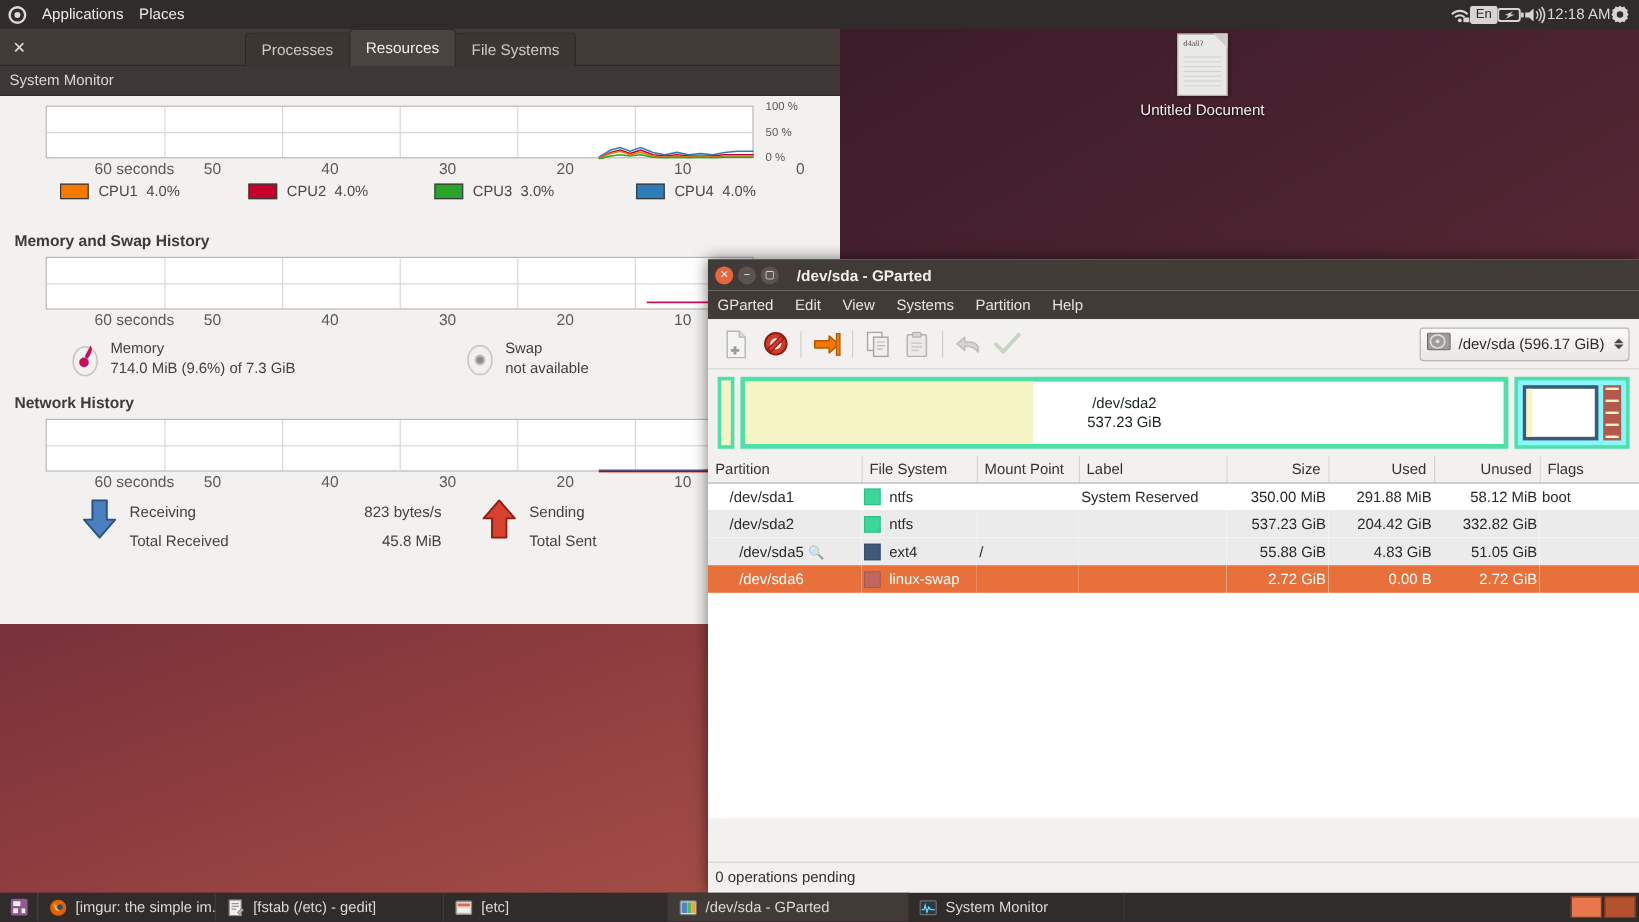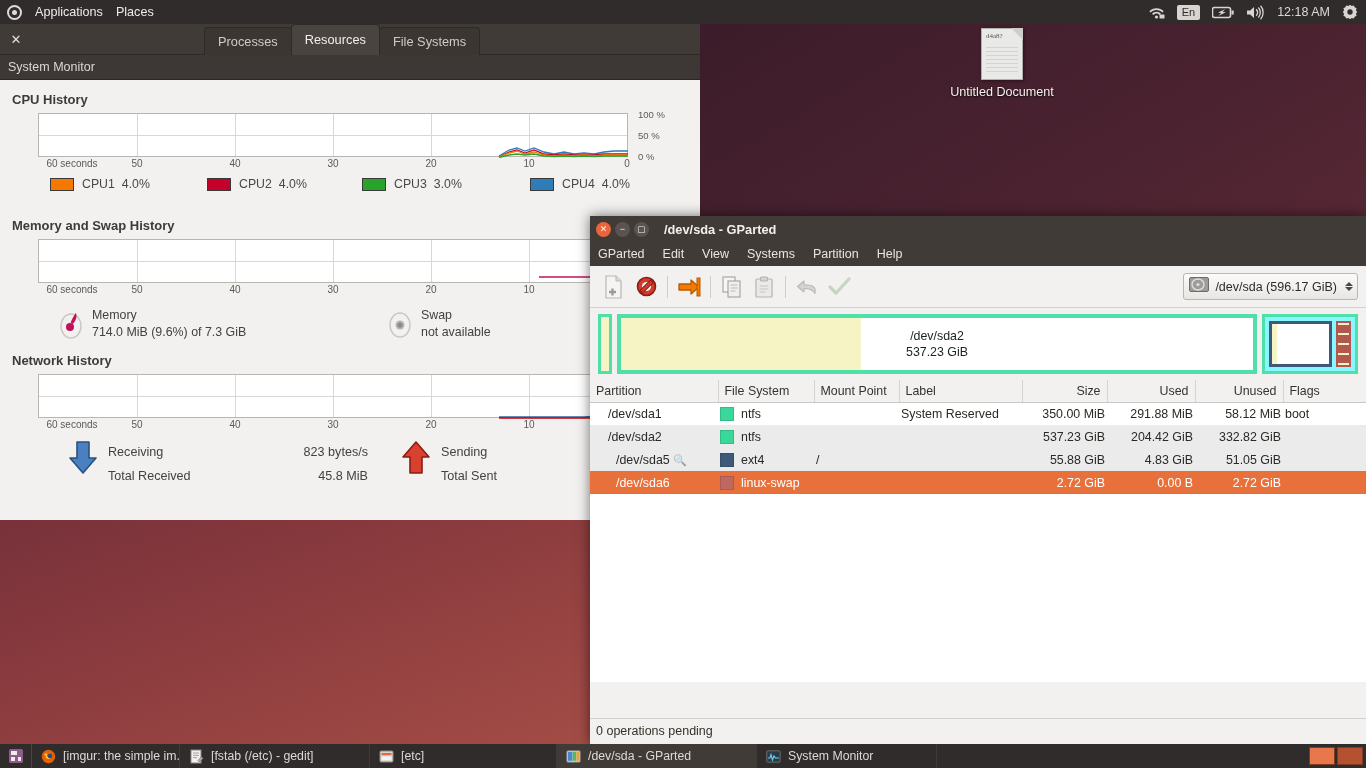--- a/index.html
+++ b/index.html
@@ -27,21 +27,21 @@
     background: #2f2c2b; display: flex; align-items: center;
     color: #e6e2e0; font-size: 12.5px;
   }
   .tp-left { display: flex; align-items: center; gap: 13px; padding-left: 7px; }
   .tp-ubuntu { width: 15px; height: 15px; border-radius: 50%;
     border: 2px solid #dedad8; position: relative; }
   .tp-ubuntu::after { content: ""; position: absolute; left: 3px; top: 3px;
     width: 5px; height: 5px; border-radius: 50%; background: #dedad8; }
   .tp-item { color: #eeeae8; font-size: 12.6px; cursor: default; }
   .tp-right { margin-left: auto; display: flex; align-items: center;
-    gap: 12px; padding-right: 8px; }
+    padding-right: 8px; }
   .ti { display: inline-flex; align-items: center; justify-content: center;
     color: #dad6d4; }
   .kbd-box { background: #d8d4d2; color: #2f2c2b; font-size: 11px;
     padding: 1px 5px; border-radius: 2px; line-height: 13px; }
   .clock { color: #ddd9d7; font-size: 12.5px; }
 
   
   .sysmon { position: absolute; left: 0; top: 24px; width: 700px; height: 496px; }
   .sm-titlebar { position: relative; height: 31px; background: #413b38;
     border-bottom: 1px solid #2e2a28; }
@@ -67,22 +67,22 @@
   .graph-wrap { position: relative; margin: 0 0 0 38px; }
   .graph {
     position: relative; width: 590px; height: 44px;
     background: #ffffff; border: 1px solid #b8b6b3; }
   .graph .vline { position: absolute; top: 0; bottom: 0; width: 1px;
     background: #d9d7d4; }
   .graph .hline { position: absolute; left: 0; right: 0; height: 1px;
     background: #d9d7d4; }
   .graph svg { position: absolute; left: 0; top: 0; }
   .xaxis { position: relative; height: 16px; width: 629px; }
-  .xaxis span { position: absolute; top: 1px; font-size: 10px; color: #5c5a57;
-    transform: translateX(-50%); white-space: nowrap; }
+  .xaxis span { position: absolute; top: 1px; font-size: 13px; color: #5c5a57;
+    transform: translateX(-50%); white-space: nowrap; margin-left: 40px; }
   .yaxis { position: absolute; left: 600px; top: -4px; width: 46px; }
   .yaxis span { position: absolute; font-size: 9.5px; color: #5c5a57; }
 
   .legend { display: flex; margin: 4px 0 15px 50px; }
   .lg-item { display: flex; align-items: center; font-size: 12.3px;
     color: #4a4846; }
   .lg-sw { width: 24px; height: 13px; border: 1px solid #3a3a3a;
     margin-right: 8px; }
   .lg-name { margin-right: 7px; }
 
@@ -269,21 +269,20 @@
         <div class="sm-tab">Processes</div>
         <div class="sm-tab active">Resources</div>
         <div class="sm-tab">File Systems</div>
       </div>
     </div>
 
     <div class="sm-subbar">System Monitor</div>
 
     <div class="sm-body">
 
-      <div class="sec-title">CPU History</div>
       <div class="graph-wrap">
         <div class="graph">
           <div class="vline" style="left:98px"></div>
             <div class="vline" style="left:196px"></div>
           <div class="vline" style="left:294px"></div>
             <div class="vline" style="left:392px"></div>
           <div class="vline" style="left:490px"></div>
           <div class="hline" style="top:21px"></div>
           <svg width="590" height="44" viewBox="0 0 590 44">
             <polyline points="460,42 470,36 478,34 486,37 495,34 505,38 515,40 525,38 535,40 545,39 555,40 565,38 575,37 589,37" fill="none" stroke="#2e7cb8" stroke-width="1.3"></polyline>

